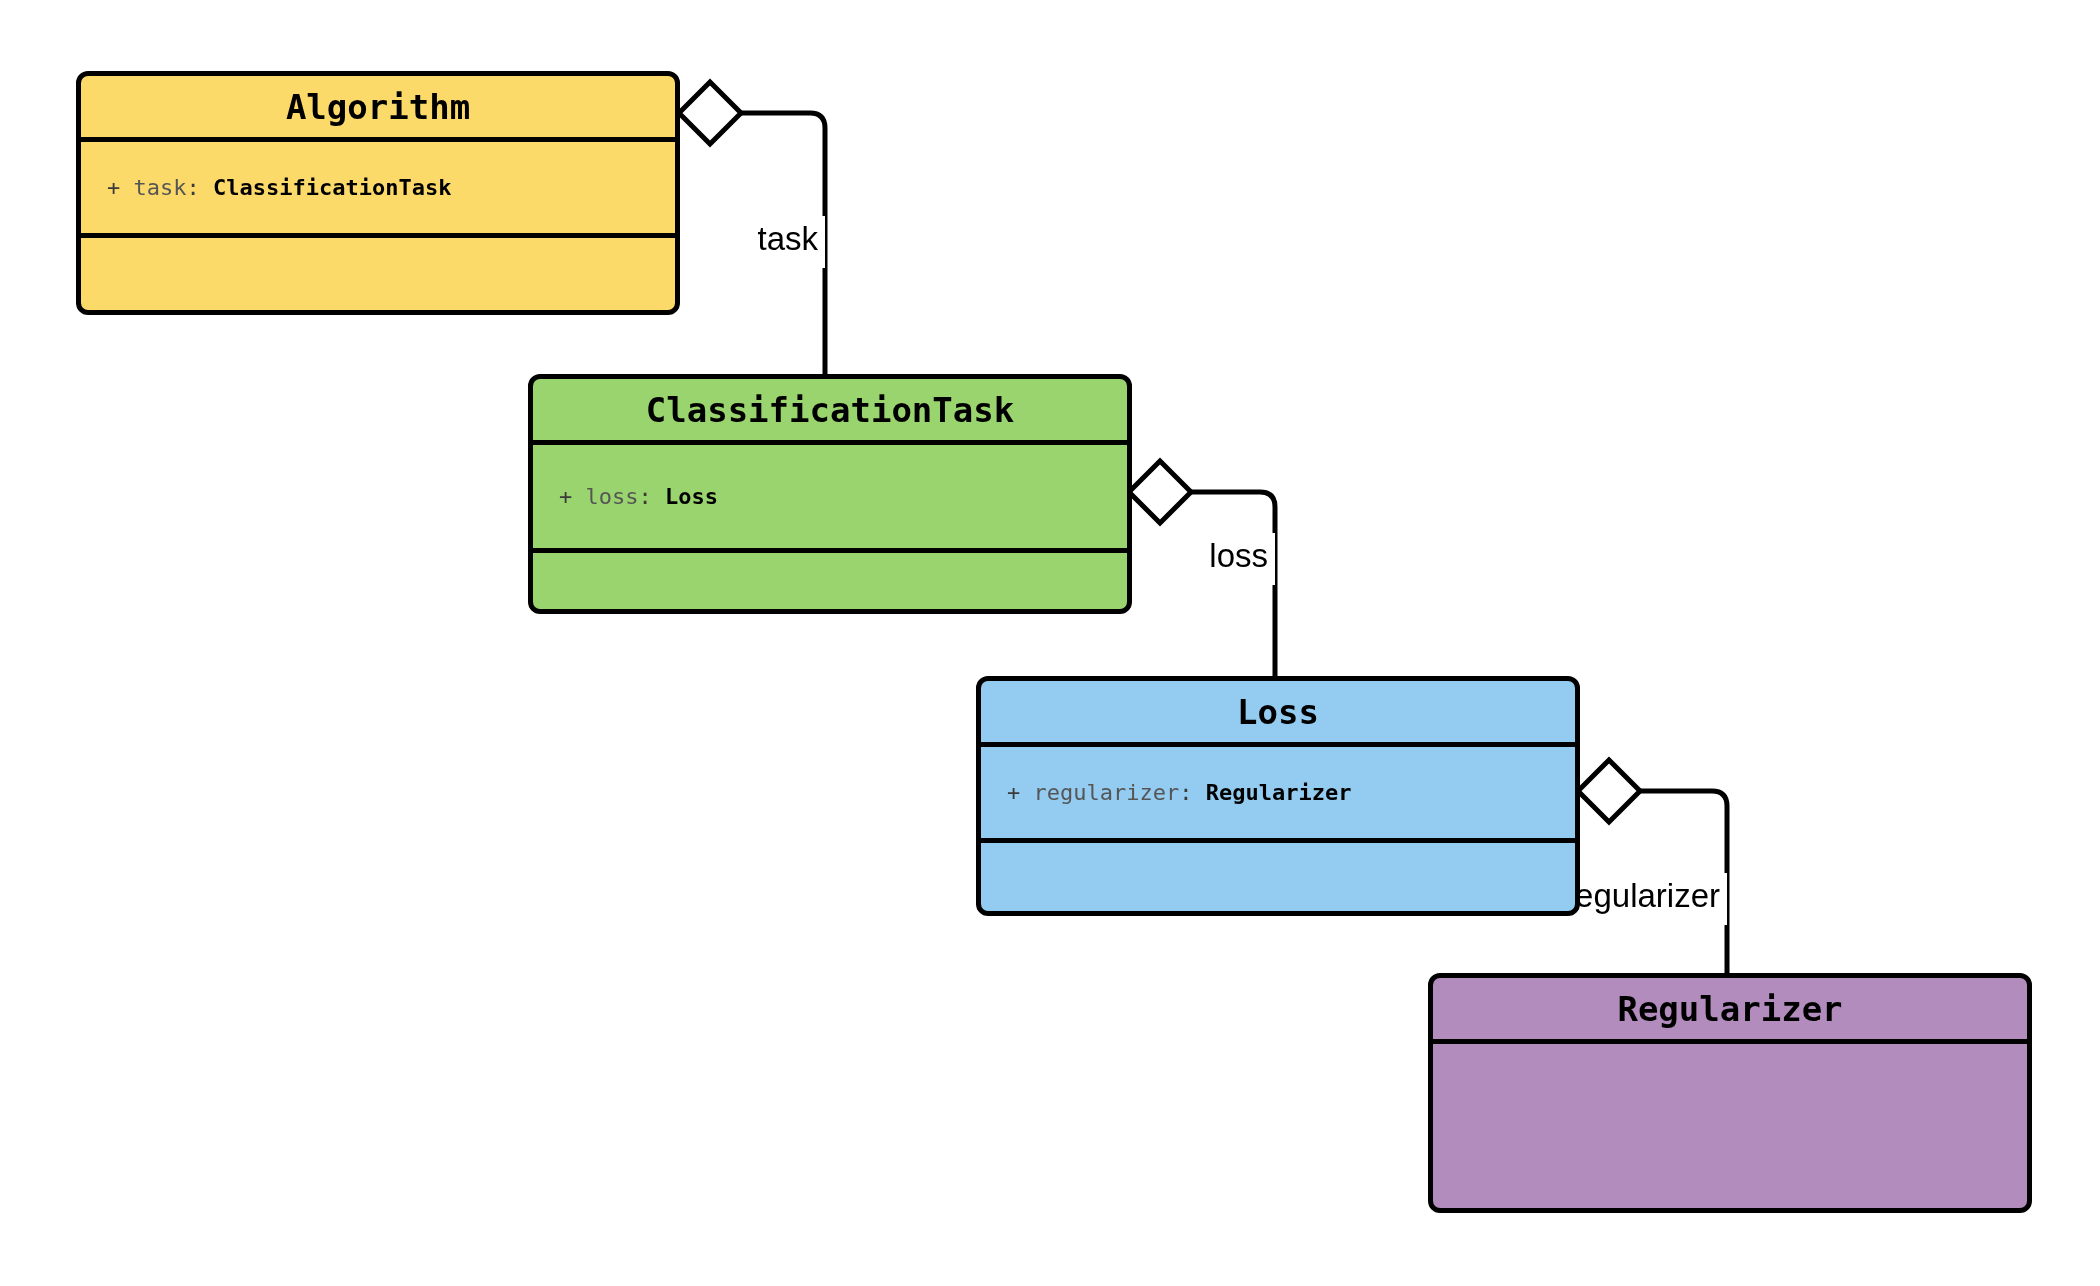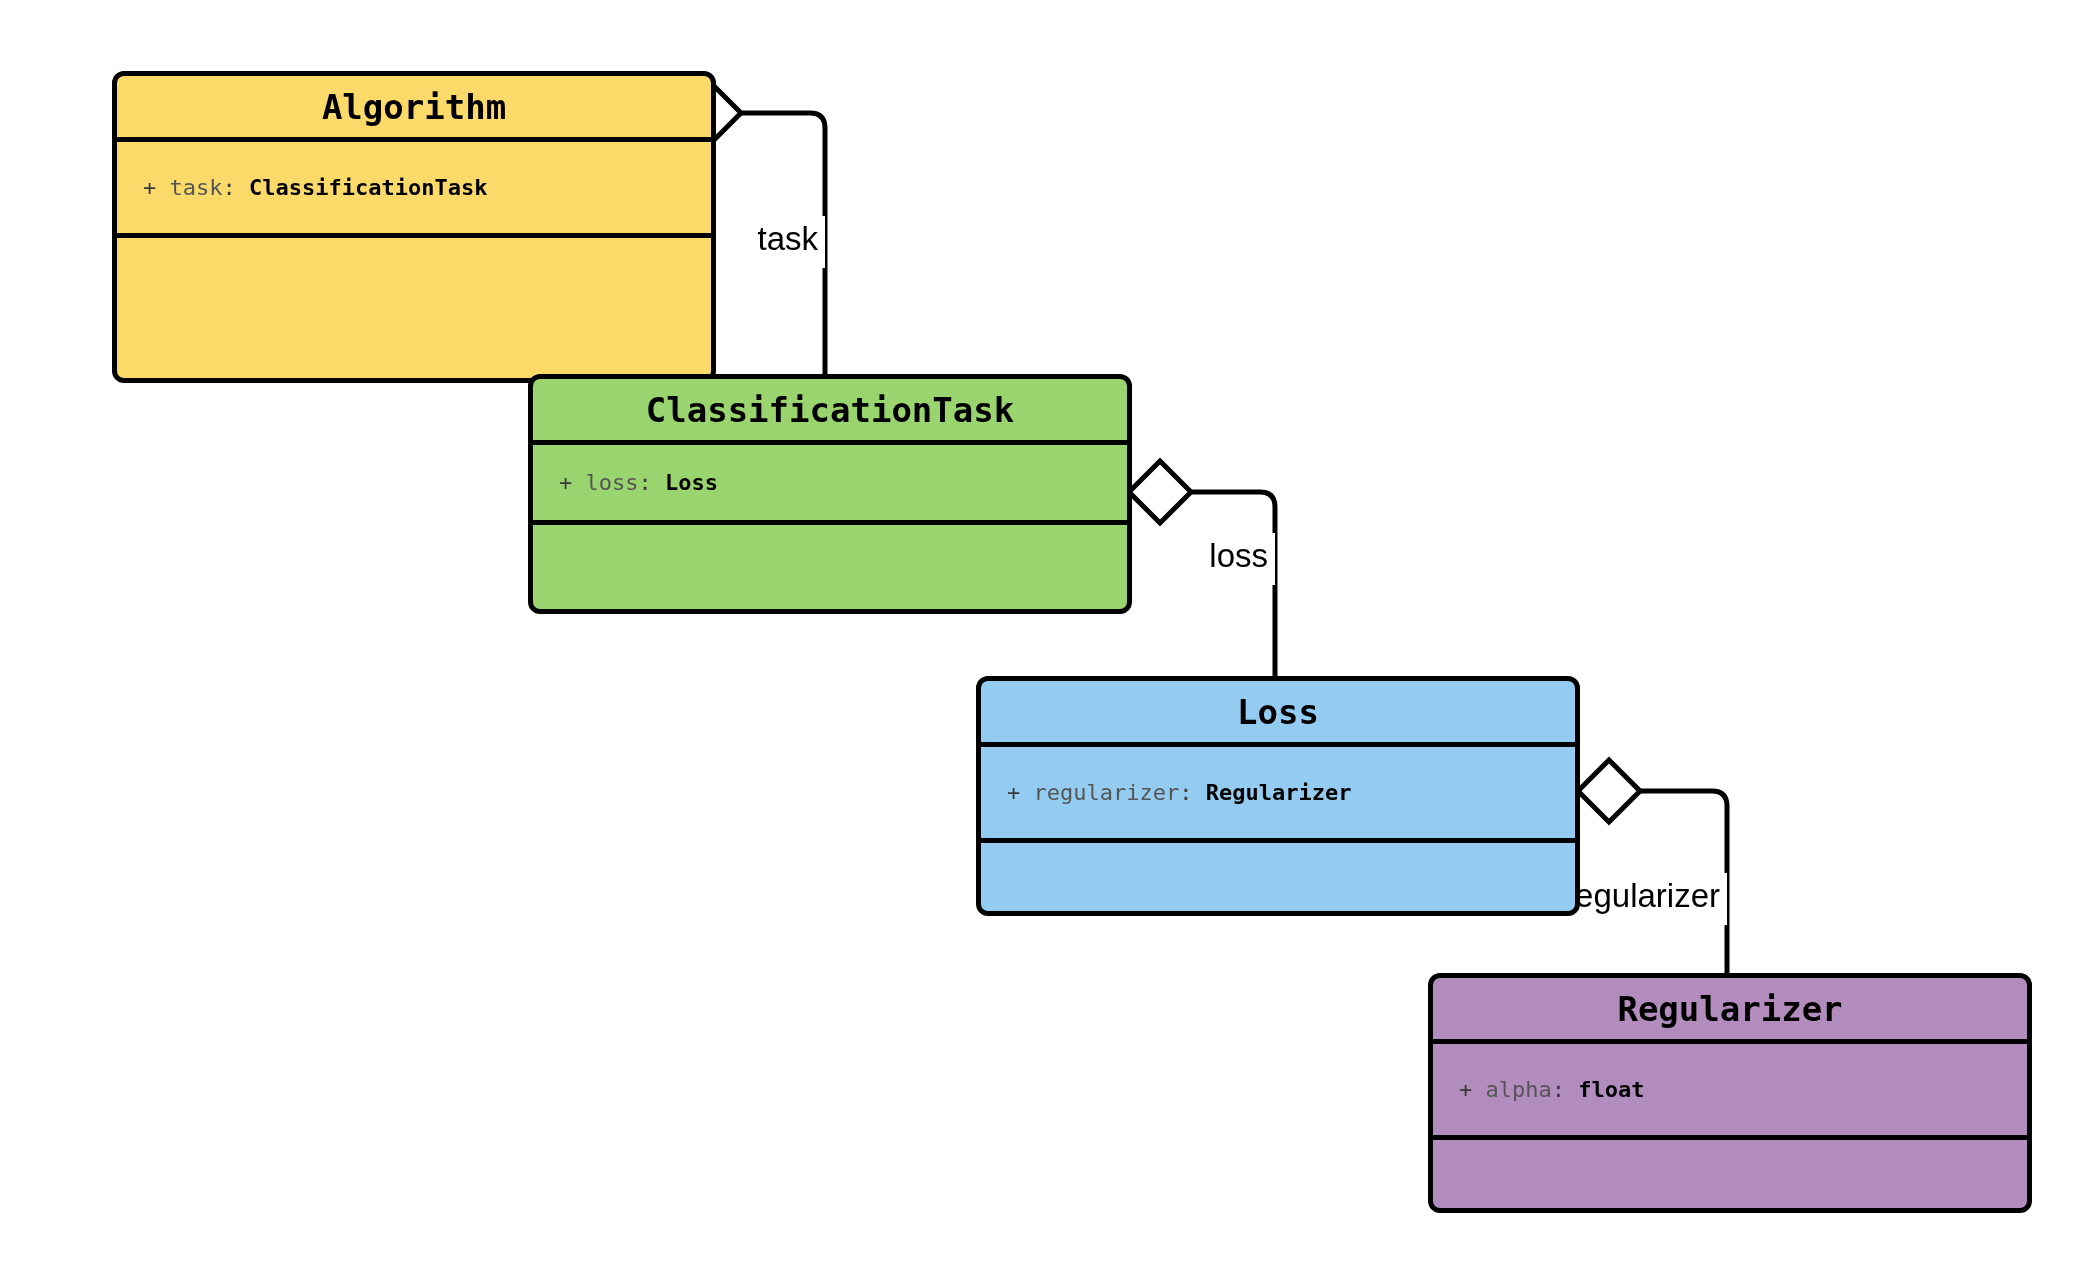--- a/index.html
+++ b/index.html
@@ -113,33 +113,32 @@
         <text class="edge-label" x="1268" y="558">loss</text>
       </g>
       <g>
         <path class="conn-line" d="M 1640 791 L 1712 791 Q 1727 791 1727 806 L 1727 973"></path>
         <polygon class="conn-diamond" points="1578,791 1609,760 1640,791 1609,822"></polygon>
         <rect class="edge-label-bg" x="1625" y="873" width="102" height="52"></rect>
         <text class="edge-label" x="1720" y="898">regularizer</text>
       </g>
     </svg>
 
-<div class="uml-class" style="left: 76px; top: 71px; width: 604px; height: 312px; background: rgb(252, 218, 105); margin-left: 36px;">
+<div class="uml-class" style="left: 76px; top: 71px; width: 604px; height: 244px; background: rgb(252, 218, 105);">
       <div class="uml-header" style="height: 66px;">Algorithm</div>
       <div class="uml-attrs" style="height: 96px;"><div><span class="attr-vis">+ </span><span class="attr-name">task</span><span class="attr-colon">: </span><span class="attr-type">ClassificationTask</span></div></div>
       <div class="uml-methods"></div>
     </div>
     <div class="uml-class" style="left: 528px; top: 374px; width: 604px; height: 240px; background: rgb(154, 212, 110);">
       <div class="uml-header" style="height: 66px;">ClassificationTask</div>
-      <div class="uml-attrs" style="height: 80px;"><div><span class="attr-vis">+ </span><span class="attr-name">loss</span><span class="attr-colon">: </span><span class="attr-type">Loss</span></div></div>
+      <div class="uml-attrs" style="height: 108px;"><div><span class="attr-vis">+ </span><span class="attr-name">loss</span><span class="attr-colon">: </span><span class="attr-type">Loss</span></div></div>
       <div class="uml-methods"></div>
     </div>
     <div class="uml-class" style="left: 976px; top: 676px; width: 604px; height: 240px; background: rgb(147, 204, 240);">
       <div class="uml-header" style="height: 66px;">Loss</div>
       <div class="uml-attrs" style="height: 96px; text-align: right;"><div><span class="attr-vis">+ </span><span class="attr-name">regularizer</span><span class="attr-colon">: </span><span class="attr-type">Regularizer</span></div></div>
       <div class="uml-methods"></div>
     </div>
     <div class="uml-class" style="left: 1428px; top: 973px; width: 604px; height: 240px; background: rgb(177, 140, 188);">
       <div class="uml-header" style="height: 66px;">Regularizer</div>
-      <div class="uml-attrs" style="height: 96px;"><div><span class="attr-vis">+ </span><span class="attr-name">alpha</span><span class="attr-colon">: </span><span class="attr-type">float</span></div></div>
       <div class="uml-methods"></div>
     </div>
   </div>
 
 </body></html>

